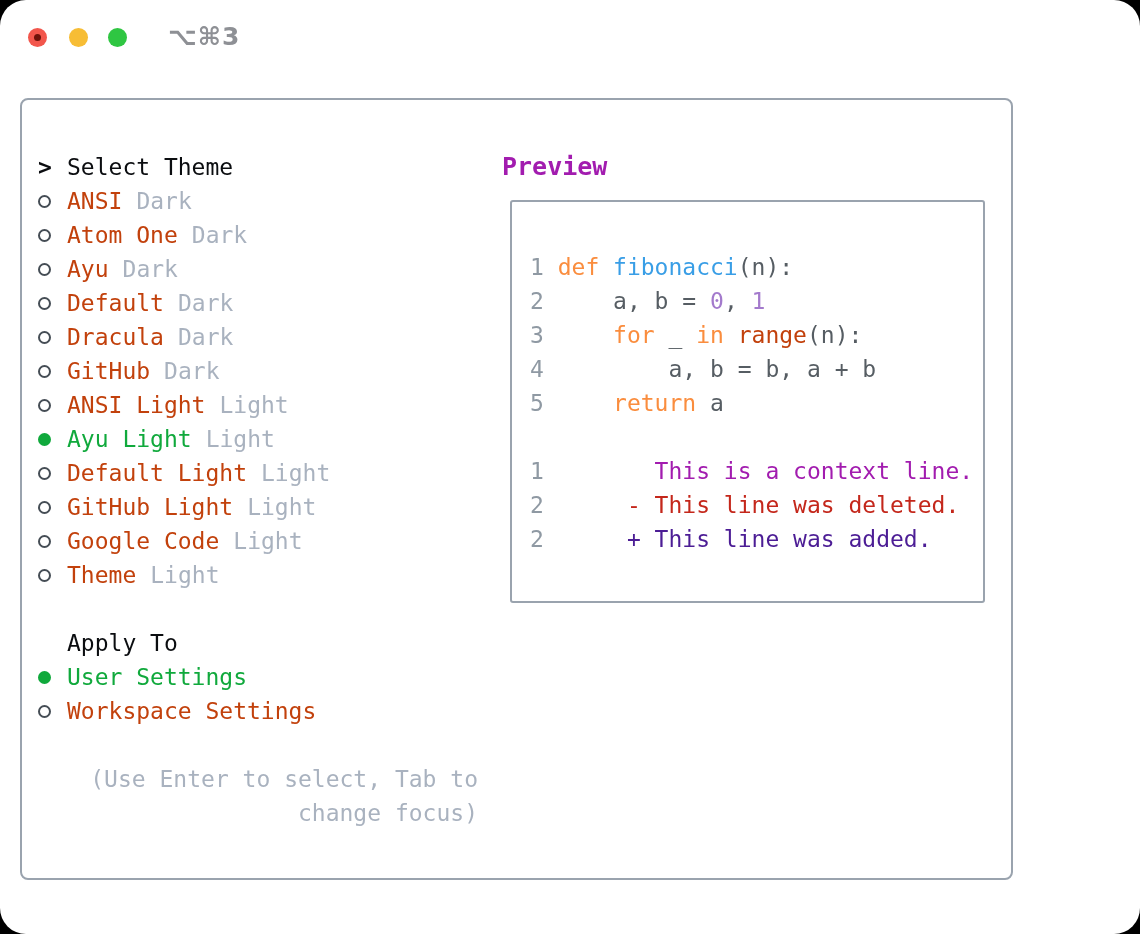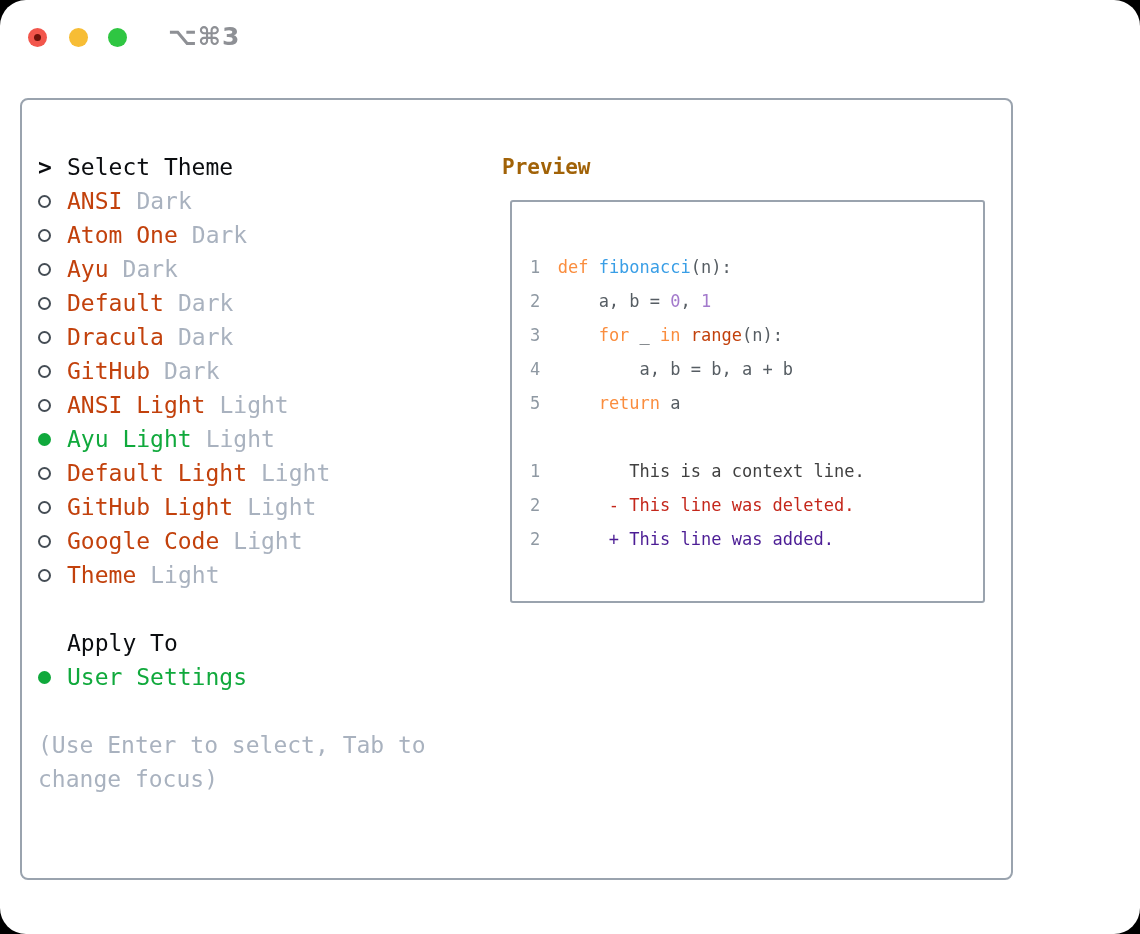--- a/index.html
+++ b/index.html
@@ -46,40 +46,40 @@
   .circle {
     width: 13px; height: 13px; border-radius: 50%;
     border: 2px solid #454d55; background: transparent;
   }
   .item.selected .circle { border-color: #10a93c; background: #10a93c; }
   .name { color: #c2410c; }
   .item.selected .name { color: #10a93c; }
   .variant { color: #a9b2bf; margin-left: 14px; }
   .blank { height: 34px; }
   .section-title { color: #0b0d10; padding-left: 29px; }
-  .hint { width: 440px; line-height: 34px; color: #a9b2bf; }
+  .hint { width: 440px; line-height: 34px; color: #a9b2bf; text-align: right; }
   
   .right-col { position: absolute; left: 480px; top: 50px; }
-  .preview-title { height: 34px; line-height: 34px; font-size: 21px; font-weight: bold; color: #a16207; }
+  .preview-title { height: 34px; line-height: 34px; font-size: 25px; font-weight: bold; color: #a21caf; }
   .preview-box {
     position: absolute; left: 8px; top: 50px;
     width: 475px; height: 403px;
     border: 2px solid #9aa3ae; border-radius: 3px;
     background: #ffffff;
     padding: 48px 0 0 18px;
     overflow: hidden;
   }
-  .code-line { height: 34px; line-height: 34px; font-size: 17px; white-space: pre; }
+  .code-line { height: 34px; line-height: 34px; font-size: 23px; white-space: pre; }
   .ln { display: inline-block; width: 27.7px; color: #8f99a3; white-space: pre; }
   .seg-keyword      { color: #fa8d3e; }
   .seg-function     { color: #399ee6; }
   .seg-builtin      { color: #c2410c; }
   .seg-number       { color: #a37acc; }
   .seg-plain        { color: #565d63; }
-  .seg-diff-context { color: #404040; }
+  .seg-diff-context { color: #a21caf; }
   .seg-diff-deleted { color: #c4271b; }
   .seg-diff-added   { color: #4c1d95; }
 </style>
 </head>
 <body>
 
 <div class="window">
   <div class="titlebar">
     <span class="tl red">
         <span class="dot"></span>
@@ -113,20 +113,21 @@
         </div>
 
       <div class="row blank"></div>
 
       <div class="row section-title">
         <span>Apply To</span>
       </div>
 
       <div id="apply-list">
           <div class="row item selected"><span class="gutter"><span class="circle"></span></span><span class="name">User Settings</span></div>
+          <div class="row item"><span class="gutter"><span class="circle"></span></span><span class="name">Workspace Settings</span></div>
         </div>
 
       <div class="row blank"></div>
 
       <div class="hint">(Use Enter to select, Tab to change focus)</div>
     </div>
 
     <div class="right-col">
       <div class="preview-title">Preview</div>
       <div class="preview-box">

